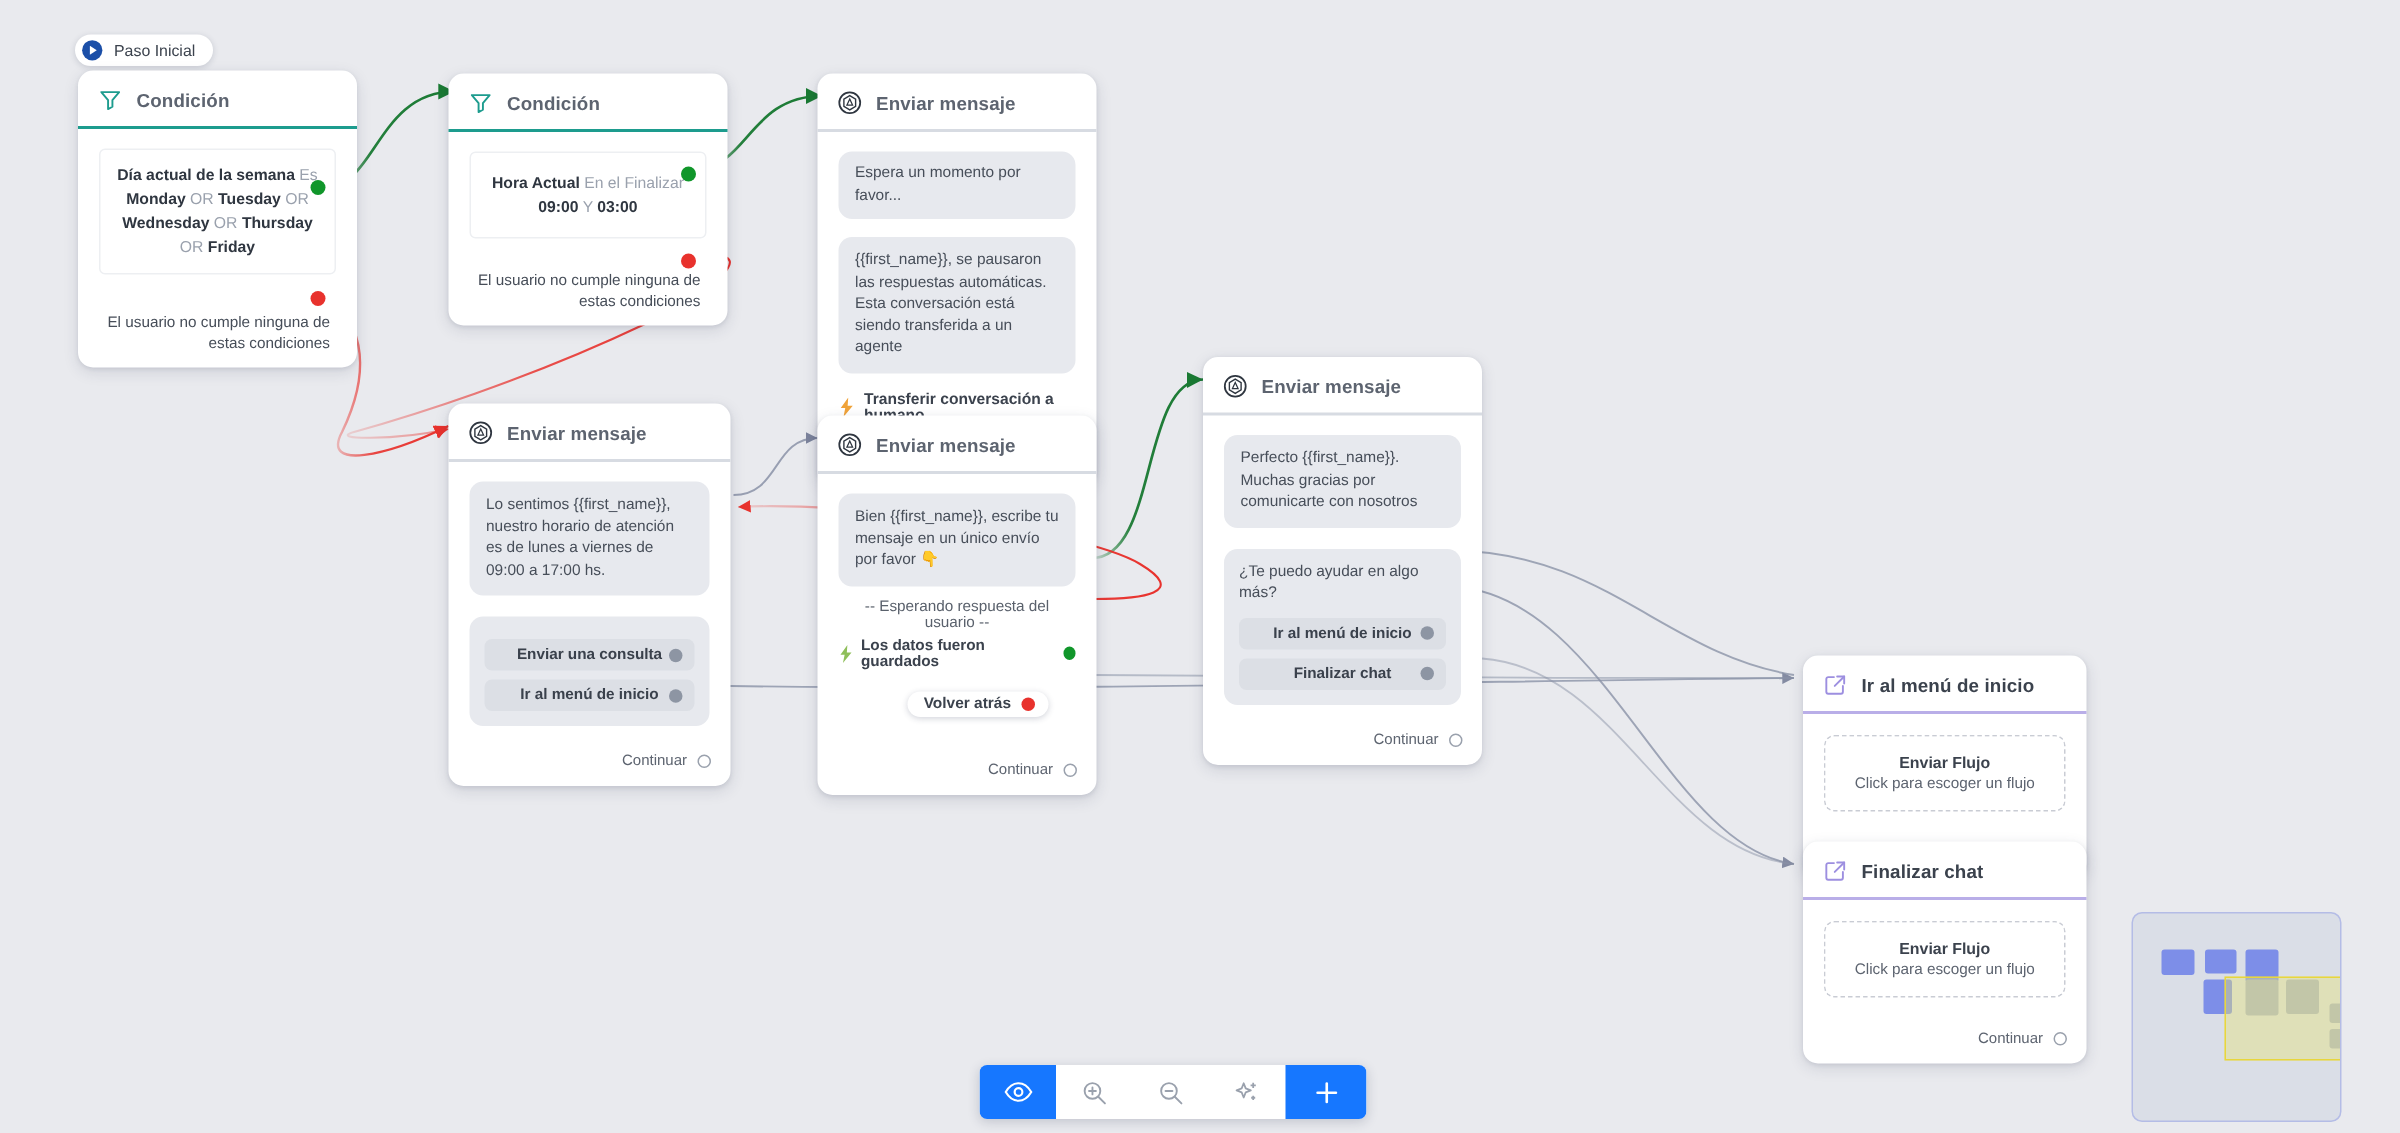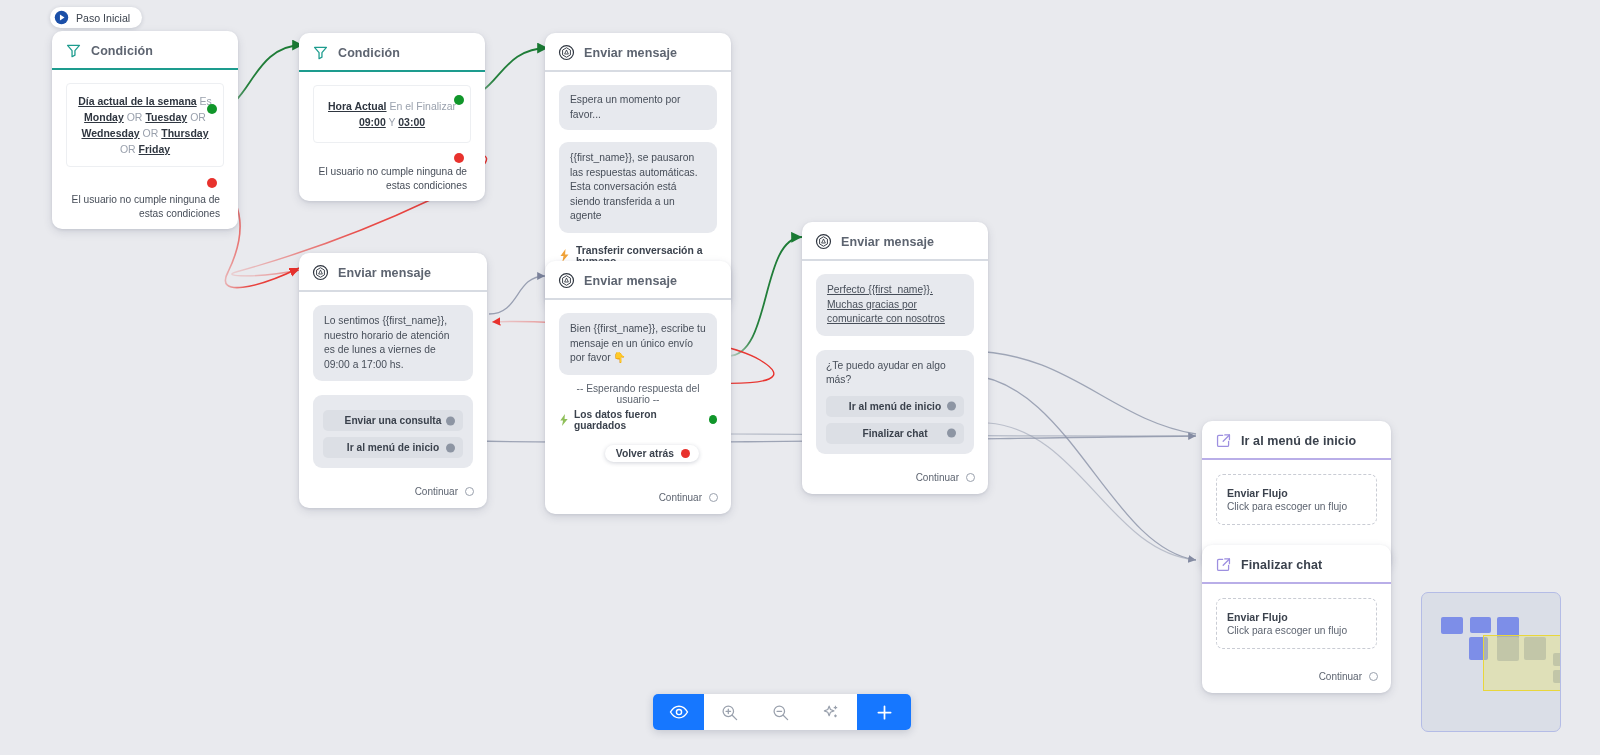--- a/index.html
+++ b/index.html
@@ -2,21 +2,21 @@
 <html><head>
 <meta charset="utf-8">
 <style>
   * { box-sizing: border-box; margin:0; padding:0; }
   html,body { width:1600px; height:755px; overflow:hidden; }
   body {
     background:#e9eaee;
     font-family:"Liberation Sans", sans-serif;
     position:relative;
   }
-  #canvas { position:absolute; inset:0; }
+  #canvas { position:absolute; inset:0;margin-top:16px; }
   svg.edges { position:absolute; left:0; top:0; width:1600px; height:755px; pointer-events:none; }
 
   
   .node {
     position:absolute;
     background:#fff;
     border-radius:10px;
     box-shadow:0 3px 10px rgba(40,50,80,.13), 0 1px 3px rgba(40,50,80,.10);
   }
   .node-head {
@@ -31,21 +31,21 @@
 
   
   .cond-box {
     border:1px solid #edeff2;
     border-radius:4px;
     padding:9px 10px;
     text-align:center;
     line-height:16px;
     font-size:10.5px;
   }
-  .cond-box .v { color:#2f3640; font-weight:600;text-decoration:underline; }
+  .cond-box .v { color:#2f3640; font-weight:600; }
   .cond-box .op { color:#9aa1ad; font-weight:400; }
   .cond-else {
     margin-top:26px;
     text-align:right;
     font-size:10.2px;
     color:#464d58;
     line-height:14px;
     padding-right:4px;
   }
 
@@ -104,20 +104,21 @@
   
   .port { position:absolute; width:10px; height:10px; border-radius:50%; }
   .port.green { background:#10962a; }
   .port.red   { background:#e8322d; }
 
   
   .flow-ph {
     border:1.4px dashed #c9ccd4;
     border-radius:7px;
     padding:12px 10px;
+    text-align:center;
   }
   .flow-ph .t1 { font-size:10.6px; font-weight:700; color:#3b424d; }
   .flow-ph .t2 { font-size:10.2px; color:#5d6470; margin-top:2px; }
 
   
   .paso {
     position:absolute; left:50px; top:7px;
     display:flex; align-items:center; gap:7px;
     background:#fff; border-radius:13px;
     padding:3px 12px 3px 4px;
@@ -377,21 +378,21 @@
       <span style="display:inline-flex">
         <svg width="17" height="17" viewBox="0 0 20 20">
           <circle cx="10" cy="10" r="8.2" fill="none" stroke="#2f3640" stroke-width="1.4"></circle>
           <path d="M10 4.4 L14.6 7.2 L14.6 12.8 L10 15.6 L5.4 12.8 L5.4 7.2 Z" fill="none" stroke="#2f3640" stroke-width="1.1"></path>
           <path d="M10 7 L12.2 11.8 L7.8 11.8 Z" fill="none" stroke="#2f3640" stroke-width="1"></path>
         </svg>
       </span>
       <span class="title">Enviar mensaje</span>
     </div>
     <div class="node-body">
-      <div class="bubble" style="margin-bottom:14px;text-decoration:underline;">Perfecto {{first_name}}. Muchas gracias por comunicarte con nosotros</div>
+      <div class="bubble" style="margin-bottom:14px;">Perfecto {{first_name}}. Muchas gracias por comunicarte con nosotros</div>
       <div class="optgroup">
         <div class="q">¿Te puedo ayudar en algo más?</div>
         <div class="optbtn">
           <span>Ir al menú de inicio</span>
           <span class="dot"></span>
         </div>
         <div class="optbtn">
           <span>Finalizar chat</span>
           <span class="dot"></span>
         </div>

